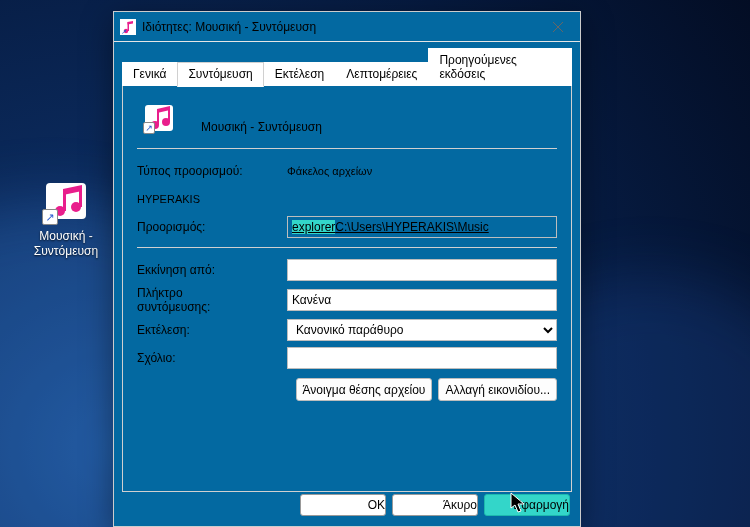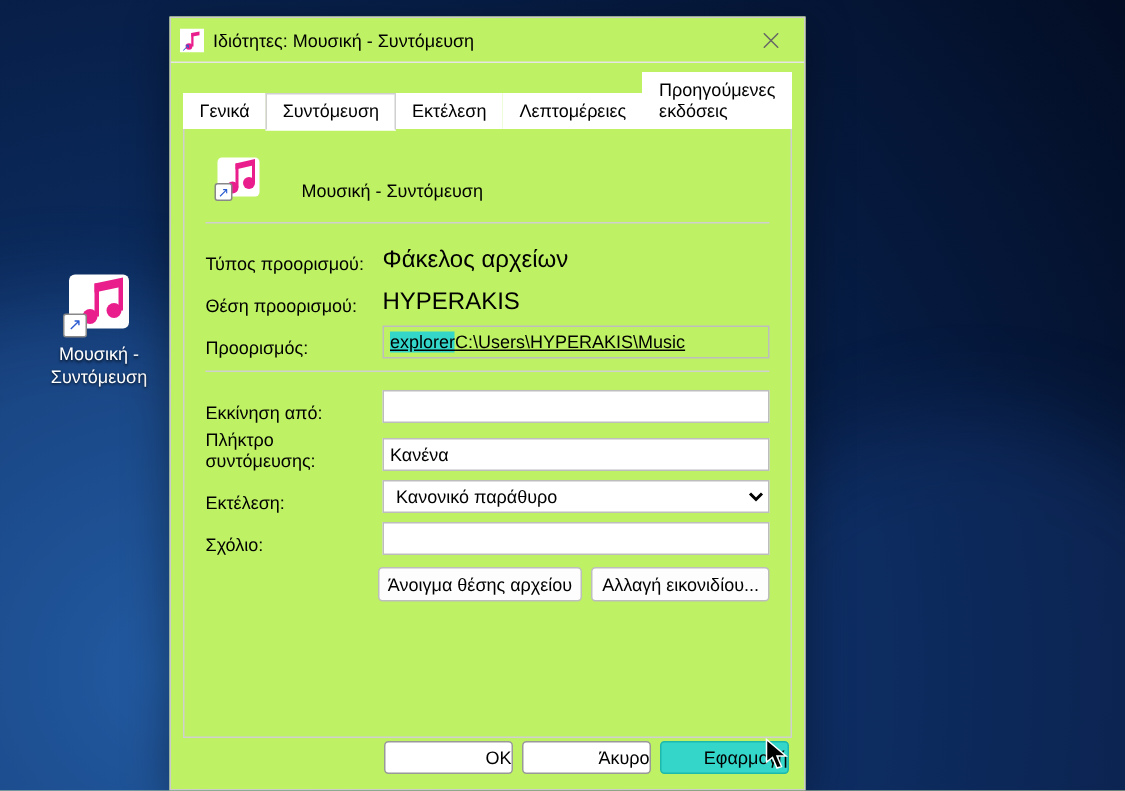--- a/index.html
+++ b/index.html
@@ -51,22 +51,22 @@
   }
   .desktop-icon .label {
     text-shadow: 0 1px 2px rgba(0,0,0,0.8);
     line-height: 1.25;
   }
 
   
   .window {
     position: absolute;
     left: 113px; top: 11px;
-    width: 424px; height: 516px;
-    background: #bef264;
+    width: 468px; height: 516px;
+    background: #0369a1;
     border: 1px solid #ccc;
     box-shadow: 0 8px 30px rgba(0,0,0,0.4);
   }
   .titlebar {
     height: 30px;
     display: flex;
     align-items: center;
     padding: 0 0 0 6px;
     border-bottom: 1px solid #e5e5e5;
   }
@@ -126,29 +126,30 @@
   .hdr-row .bigicon {
     width: 32px; height: 32px;
     margin-left: 6px;
     margin-right: 26px;
     position: relative;
   }
   .hdr-row .sc-name { font-size: 12px; margin-top: 18px; }
 
   .field-row {
     display: flex;
-    align-items: flex-end;
+    align-items: center;
     min-height: 24px;
     margin-bottom: 4px;
+    gap: 32px;
   }
   .field-row .lbl {
     width: 118px;
     font-size: 12px;
   }
-  .field-row .val { font-size: 16px; }
+  .field-row .val { font-size: 11px; }
   .field-row input[type="text"], .field-row select {
     flex: 1;
     height: 22px;
     border: 1px solid #bdbdbd;
     padding: 0 4px;
     font-family: inherit;
     font-size: 12px;
     background: #fff;
   }
   .field-row select { padding-right: 33px; }
@@ -276,21 +277,20 @@
         <div class="shortcut-arrow" style="width:12px;height:12px;font-size:9px;line-height:10px;">↗</div>
       </div>
       <div class="sc-name">Μουσική - Συντόμευση</div>
     </div>
 
     <div class="field-row">
       <div class="lbl">Τύπος προορισμού:</div>
       <div class="val">Φάκελος αρχείων</div>
     </div>
     <div class="field-row">
-      <div class="lbl">Θέση προορισμού:</div>
       <div class="val">HYPERAKIS</div>
     </div>
     <div class="field-row">
       <div class="lbl">Προορισμός:</div>
       <div style="flex:1; height:22px; border:1px solid #bdbdbd; padding:0 4px; display:flex; align-items:center; font-size:12px;text-decoration:underline;">
         <span class="hl-sel">explorer </span>
           <span>C:\Users\HYPERAKIS\Music</span>
       </div>
     </div>
 

